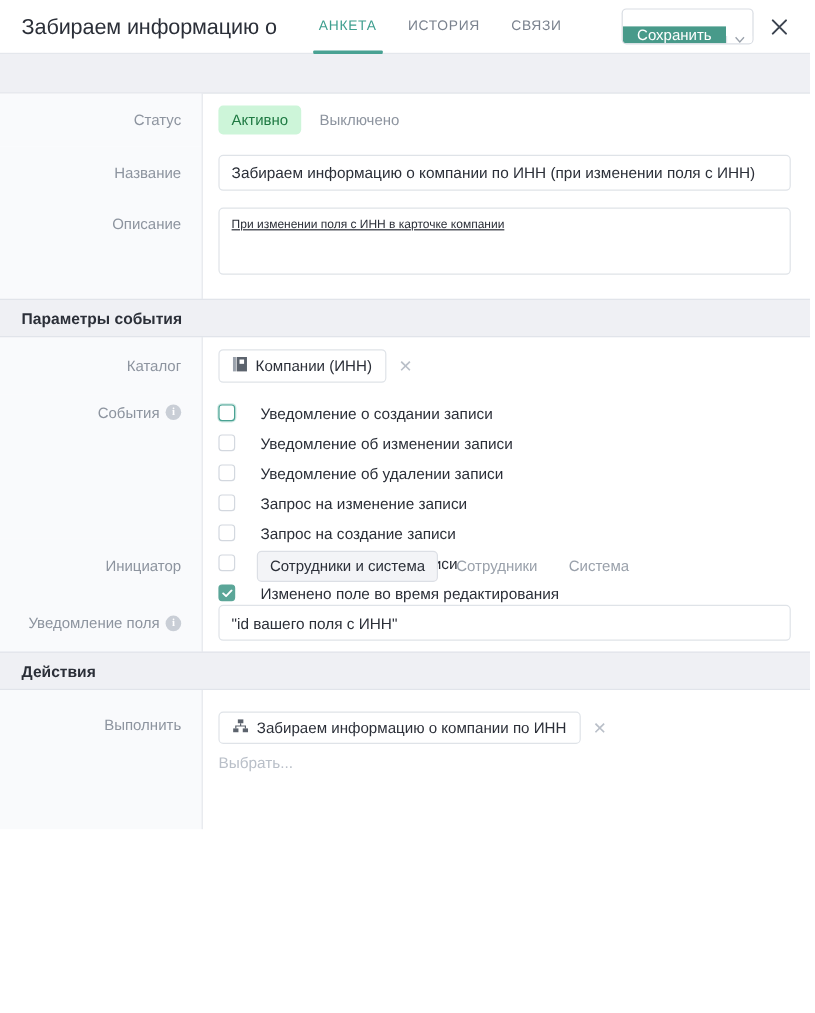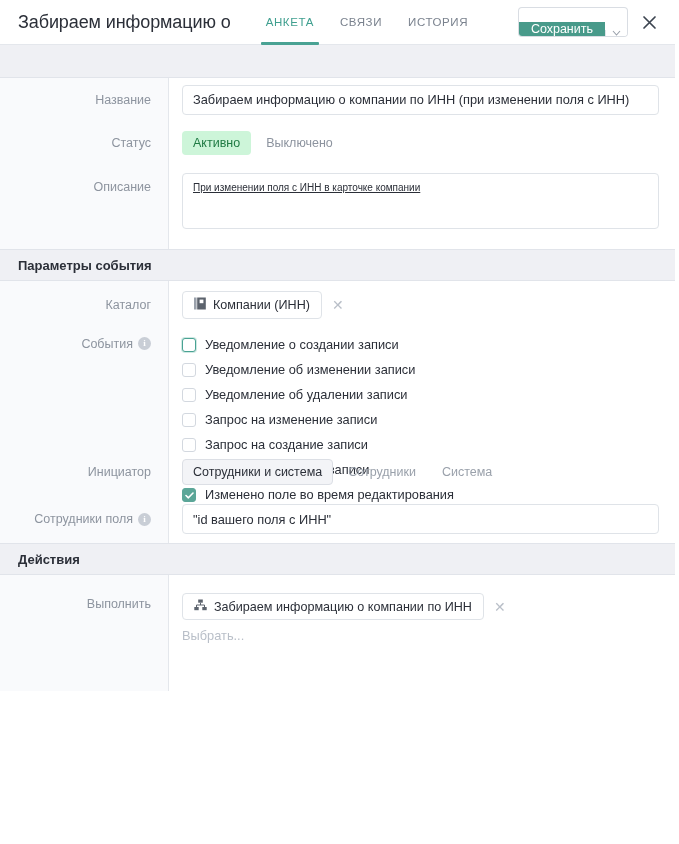--- a/index.html
+++ b/index.html
@@ -109,21 +109,21 @@
     border: 1px solid #dfe3e8; border-radius: 4px; background: #fff;
     padding: 5px 11px; font-size: 12.6px; color: #2b2f38; white-space: nowrap;
     cursor: pointer;
   }
   .chip-x { color: #b9bfc8; font-size: 14px; cursor: pointer; padding: 0 4px;
     line-height: 1; }
   .placeholder-sel { font-size: 12.8px; color: #b9bfc8; padding-top: 8px;
     cursor: text; }
 
   .cb-list { display: flex; flex-direction: column; gap: 10px; }
-  .cb-item { display: flex; align-items: flex-end; gap: 9px; cursor: pointer; }
+  .cb-item { display: flex; align-items: flex-start; gap: 21px; cursor: pointer; }
   .cb-box {
     width: 14px; height: 14px; border-radius: 3px;
     border: 1px solid #d3d8df; background: #fff; flex: 0 0 14px;
     display: flex; align-items: center; justify-content: center;
   }
   .cb-box.focus { border-color: #49a293; box-shadow: 0 0 0 1px #cfe9e3; }
   .cb-box.checked { background: #5ba698; border-color: #5ba698; }
   .cb-label { font-size: 12.8px; color: #2b2f38; }
 
   .info-icon {
@@ -139,24 +139,24 @@
 <div class="app">
 
   <div class="header">
     <div class="title">Забираем информацию о</div>
 
     <div class="tabs">
       <div class="tab active">
         <span>АНКЕТА</span>
       </div>
       <div class="tab">
+        <span>ИСТОРИЯ</span>
+      </div>
+      <div class="tab">
         <span>СВЯЗИ</span>
-      </div>
-      <div class="tab">
-        <span>ИСТОРИЯ</span>
       </div>
     </div>
 
     <div class="header-right">
       <div class="save-group">
         <div class="save-btn">Сохранить</div>
         <div class="save-caret">
           <svg width="9" height="6" viewBox="0 0 9 6">
               <path d="M1 1 L4.5 5 L8 1" stroke="#9aa1ab" stroke-width="1.1" fill="none"></path>
             </svg>
@@ -168,34 +168,34 @@
         </svg>
       </div>
     </div>
   </div>
 
   <div class="grey-strip"></div>
 
   <div class="body">
     <div class="col-divider"></div>
 
-    <div class="row" style="height:43px;">
-      <div class="row-label">Название</div>
-      <div class="row-field" style="display:flex;align-items:center;height:43px;">
-        <input class="text-input" value="Забираем информацию о компании по ИНН (при изменении поля с ИНН)" style="">
-      </div>
-    </div>
-
     <div class="row" style="height:44px;">
       <div class="row-label">Статус</div>
       <div class="row-field" style="display:flex;align-items:center;height:44px;">
         <div class="pill-row">
           <div class="pill on">Активно</div>
           <div class="pill">Выключено</div>
         </div>
+      </div>
+    </div>
+
+    <div class="row" style="height:43px;">
+      <div class="row-label">Название</div>
+      <div class="row-field" style="display:flex;align-items:center;height:43px;">
+        <input class="text-input" value="Забираем информацию о компании по ИНН (при изменении поля с ИНН)" style="">
       </div>
     </div>
 
     <div class="row" style="height:84px;">
       <div class="row-label" style="align-items:flex-start;padding-top:15px;">Описание</div>
       <div class="row-field" style="padding-top:8px;">
         <textarea class="text-area" style="">При изменении поля с ИНН в карточке компании</textarea>
       </div>
     </div>
 
@@ -258,32 +258,32 @@
               <svg width="9" height="7" viewBox="0 0 9 7">
                   <path d="M1 3.5 L3.4 5.8 L8 1" stroke="#fff" stroke-width="1.6" fill="none" stroke-linecap="round" stroke-linejoin="round"></path>
                 </svg>
             </span>
             <span class="cb-label">Изменено поле во время редактирования</span>
           </label>
         </div>
       </div>
     </div>
 
-    <div class="row" style="height:46px;">
+    <div class="row" style="height:46px;gap:32px;">
       <div class="row-label">Инициатор</div>
       <div class="row-field" style="display:flex;align-items:center;height:46px;gap:4px;">
         <div class="seg on">Сотрудники и система</div>
         <div class="seg">Сотрудники</div>
         <div class="seg">Система</div>
       </div>
     </div>
 
     <div class="row" style="height:48px;">
       <div class="row-label">
-        <span>Сотрудники поля</span>
+        <span>Уведомление поля</span>
         <span class="info-icon">i</span>
       </div>
       <div class="row-field" style="display:flex;align-items:center;height:48px;">
         <input class="text-input" value="&quot;id вашего поля с ИНН&quot;" style="">
       </div>
     </div>
 
     <div class="section-bar">
       <span>Действия</span>
     </div>

